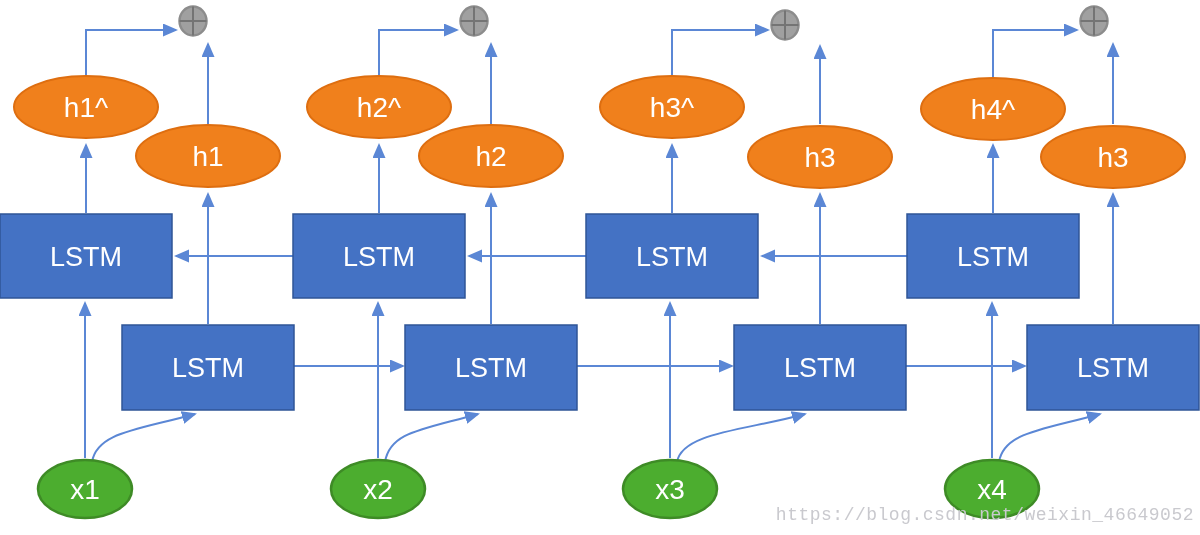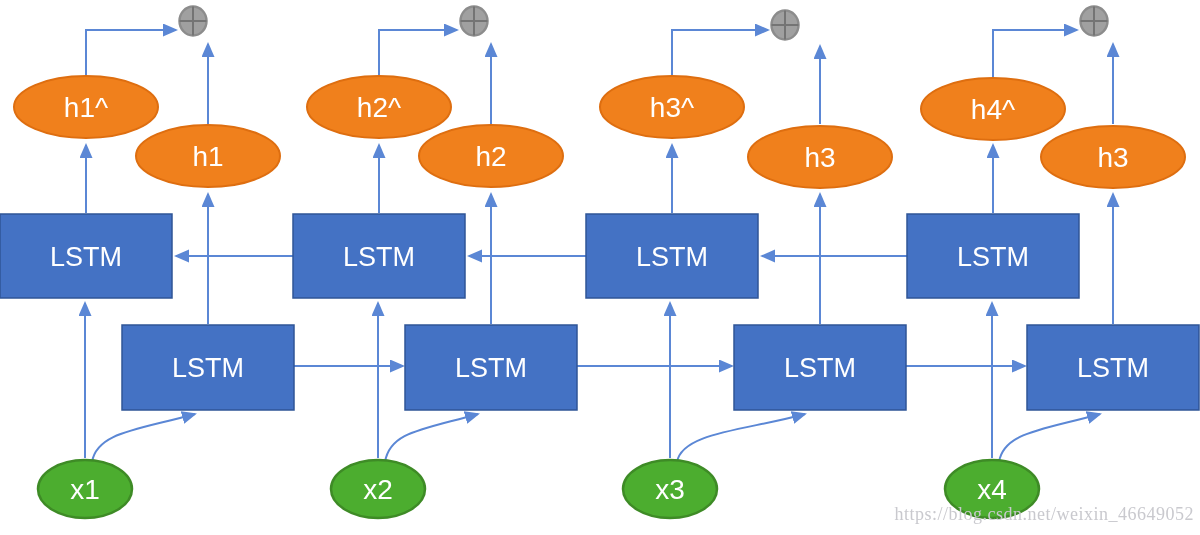--- a/index.html
+++ b/index.html
@@ -25,21 +25,21 @@
   .sum-circle{fill:var(--sum_fill);stroke:var(--sum_border);stroke-width:2.5;}
   .sum-line{stroke:var(--sum_cross);stroke-width:2;fill:none;}
   .node-label{
     fill:var(--label_color);font-family:"Liberation Sans",sans-serif;
     font-size:27px;text-anchor:middle;
   }
   .out-label,.in-label{font-size:28px;}
   .watermark{
     position:absolute;right:6px;bottom:10px;
     color:var(--watermark_color);font-size:18px;letter-spacing:.5px;
-    font-family:Liberation Serif, serif;
+    font-family:Liberation Mono, monospace;
   }
 </style>
 </head>
 <body>
 
 <div class="stage">
 <svg width="1200" height="535" viewBox="0 0 1200 535">
   <defs>
     <marker id="ah" markerUnits="userSpaceOnUse" markerWidth="16" markerHeight="14" refX="13" refY="6.5" orient="auto">
       <path class="arrowhead-shape" d="M0,0 L15,6.5 L0,13 Z"></path>

